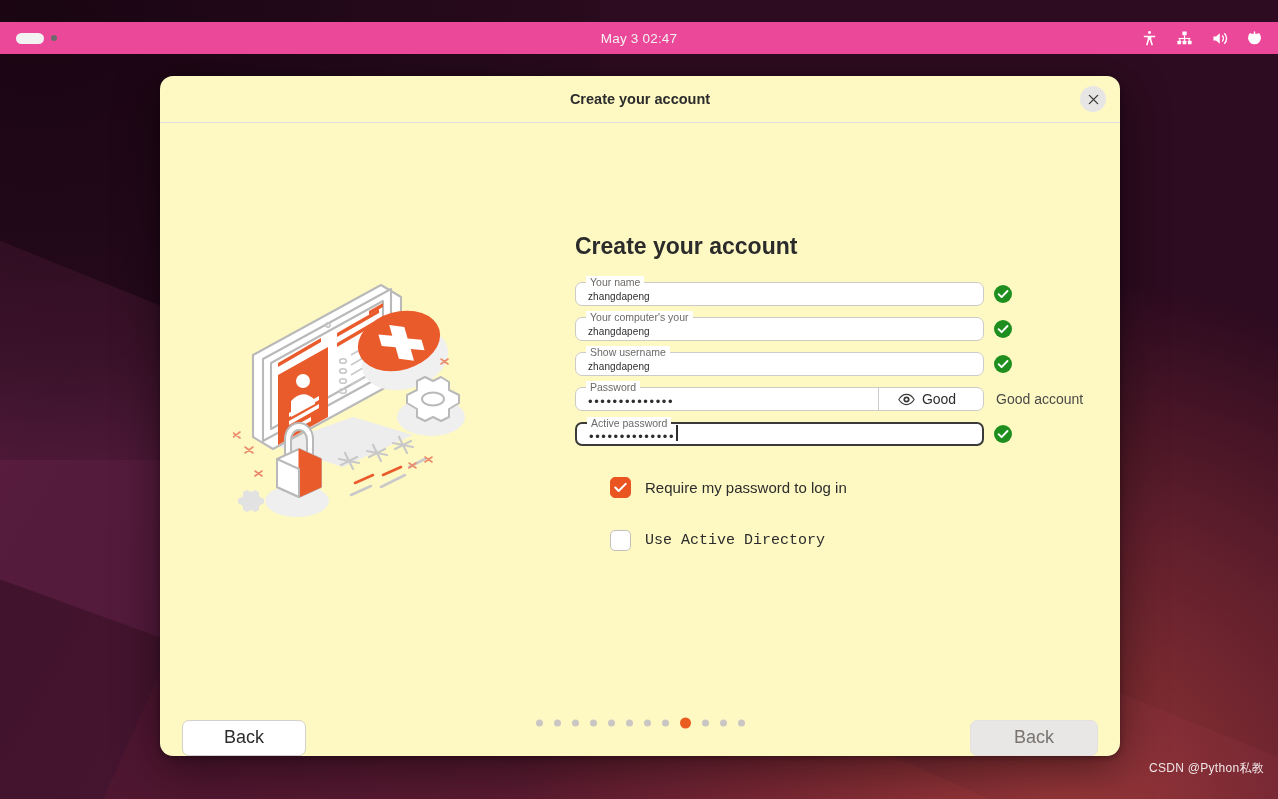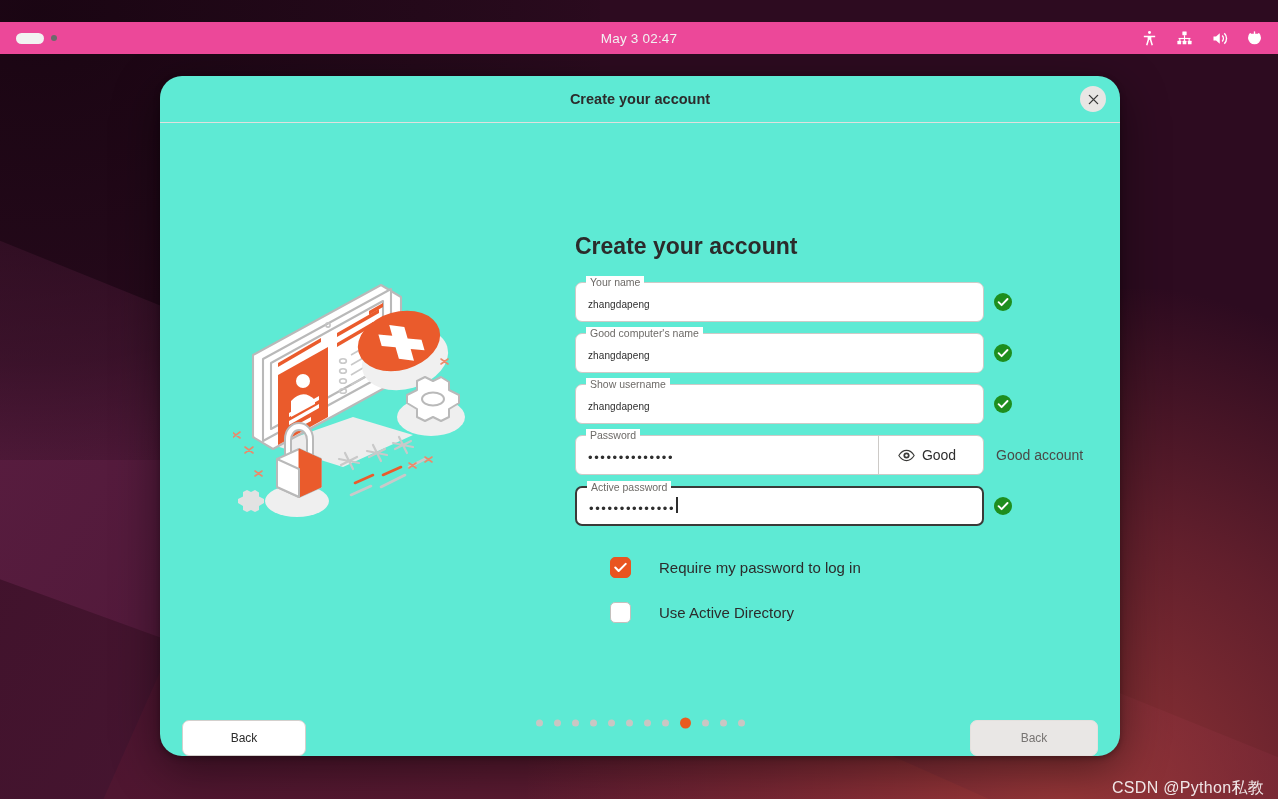--- a/index.html
+++ b/index.html
@@ -109,22 +109,22 @@
     justify-content: center;
     width: 20px; height: 20px;
   }
   #topbar svg { display: block; fill: #ffffff; }
 
   
   #dialog {
     position: absolute;
     left: 160px; top: 76px;
     width: 960px; height: 680px;
-    background: #5eead4;
-    border-radius: 22px;
+    background: #fef9c3;
+    border-radius: 13px;
     box-shadow: 0 14px 48px rgba(0,0,0,0.45), 0 2px 6px rgba(0,0,0,0.3);
     z-index: 40;
     display: flex;
     flex-direction: column;
     overflow: hidden;
   }
 
   
   #dlg-header {
     position: relative;
@@ -188,21 +188,21 @@
   .field-row {
     display: flex;
     align-items: center;
     margin-bottom: 11px;
   }
 
   
   .entry {
     position: relative;
     width: 409px;
-    height: 40px;
+    height: 24px;
     border: 1px solid #cdcac7;
     border-radius: 7px;
     background: #ffffff;
     display: flex;
     align-items: center;
   }
   .entry.focused {
     border: 2px solid #3a3a38;
   }
   .entry-label {
@@ -273,25 +273,25 @@
     margin-left: 12px;
     font-size: 14px;
     color: #4a4a48;
     white-space: nowrap;
   }
 
   
   .check-row {
     display: flex;
     align-items: center;
-    gap: 28px;
+    gap: 14px;
     margin-left: 35px;
   }
   #check-require { margin-top: 31px; }
-  #check-ad { margin-top: 24px; }
+  #check-ad { margin-top: 32px; font-family: Liberation Mono, monospace; }
   .cbox {
     width: 21px; height: 21px;
     border-radius: 5px;
     border: 1px solid #c3c0bd;
     background: #ffffff;
     display: flex;
     align-items: center;
     justify-content: center;
     cursor: pointer;
     flex: none;
@@ -312,21 +312,21 @@
     height: 66px;
     min-height: 66px;
     display: flex;
     align-items: center;
     padding: 0 22px;
     position: relative;
   }
   .btn {
     height: 36px;
     border-radius: 7px;
-    font-size: 12px;
+    font-size: 18px;
     cursor: pointer;
     font-family: "Liberation Sans", sans-serif;
     margin-top: 29px;
   }
   #back-btn {
     width: 124px;
     border: 1px solid #d3d0cd;
     background: #ffffff;
     color: #2c2c2c;
   }
@@ -355,22 +355,22 @@
     cursor: pointer;
   }
   .pdot.active {
     width: 11px; height: 11px;
     background: #ea5b1f;
   }
 
   
   #watermark {
     position: absolute;
-    right: 14px; bottom: 0;
-    font-size: 16px;
+    right: 14px; bottom: 22px;
+    font-size: 12px;
     color: rgba(255,255,255,0.88);
     z-index: 60;
     letter-spacing: 0.3px;
   }
 </style>
 </head>
 <body>
 
 <div id="desktop">
   <div class="wp-band wp-b1"></div>
@@ -538,21 +538,21 @@
           <span class="ok-badge">
             <svg width="18" height="18" viewBox="0 0 18 18">
               <circle cx="9" cy="9" r="9" fill="#1e8e1e"></circle>
               <path d="M4.6 9.2 L7.6 12.2 L13.5 6.0" fill="none" stroke="#ffffff" stroke-width="1.9" stroke-linecap="round" stroke-linejoin="round"></path>
             </svg>
           </span>
         </div>
 
         <div class="field-row">
           <div class="entry">
-            <span class="entry-label">Good computer's name</span>
+            <span class="entry-label">Your computer's your</span>
             <span class="entry-value">zhangdapeng</span>
           </div>
           <span class="ok-badge">
             <svg width="18" height="18" viewBox="0 0 18 18">
               <circle cx="9" cy="9" r="9" fill="#1e8e1e"></circle>
               <path d="M4.6 9.2 L7.6 12.2 L13.5 6.0" fill="none" stroke="#ffffff" stroke-width="1.9" stroke-linecap="round" stroke-linejoin="round"></path>
             </svg>
           </span>
         </div>
 

